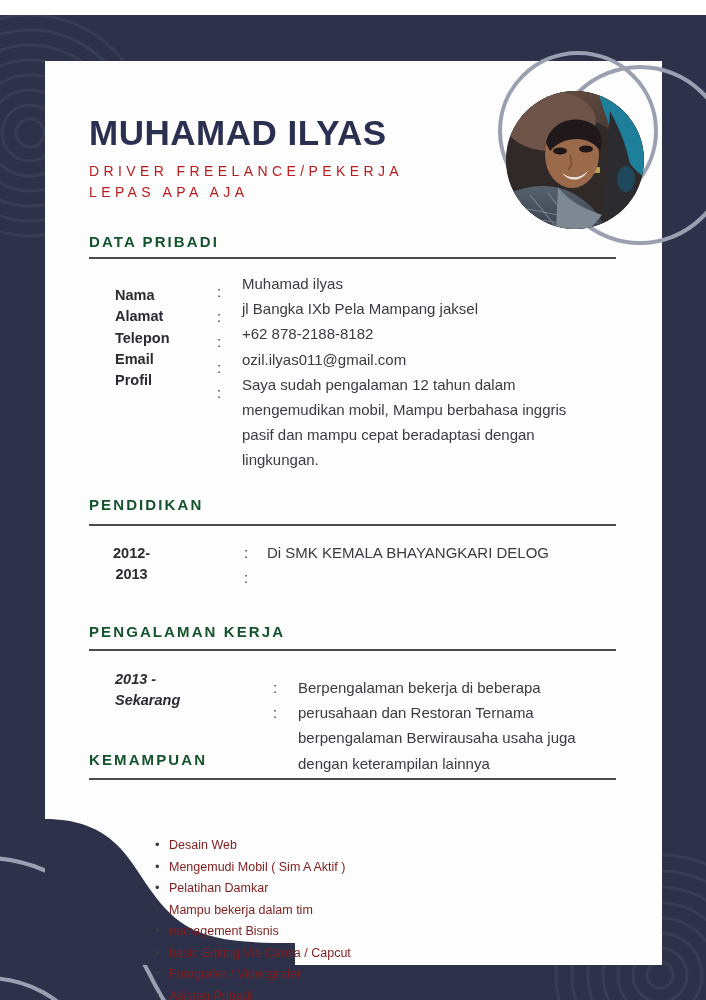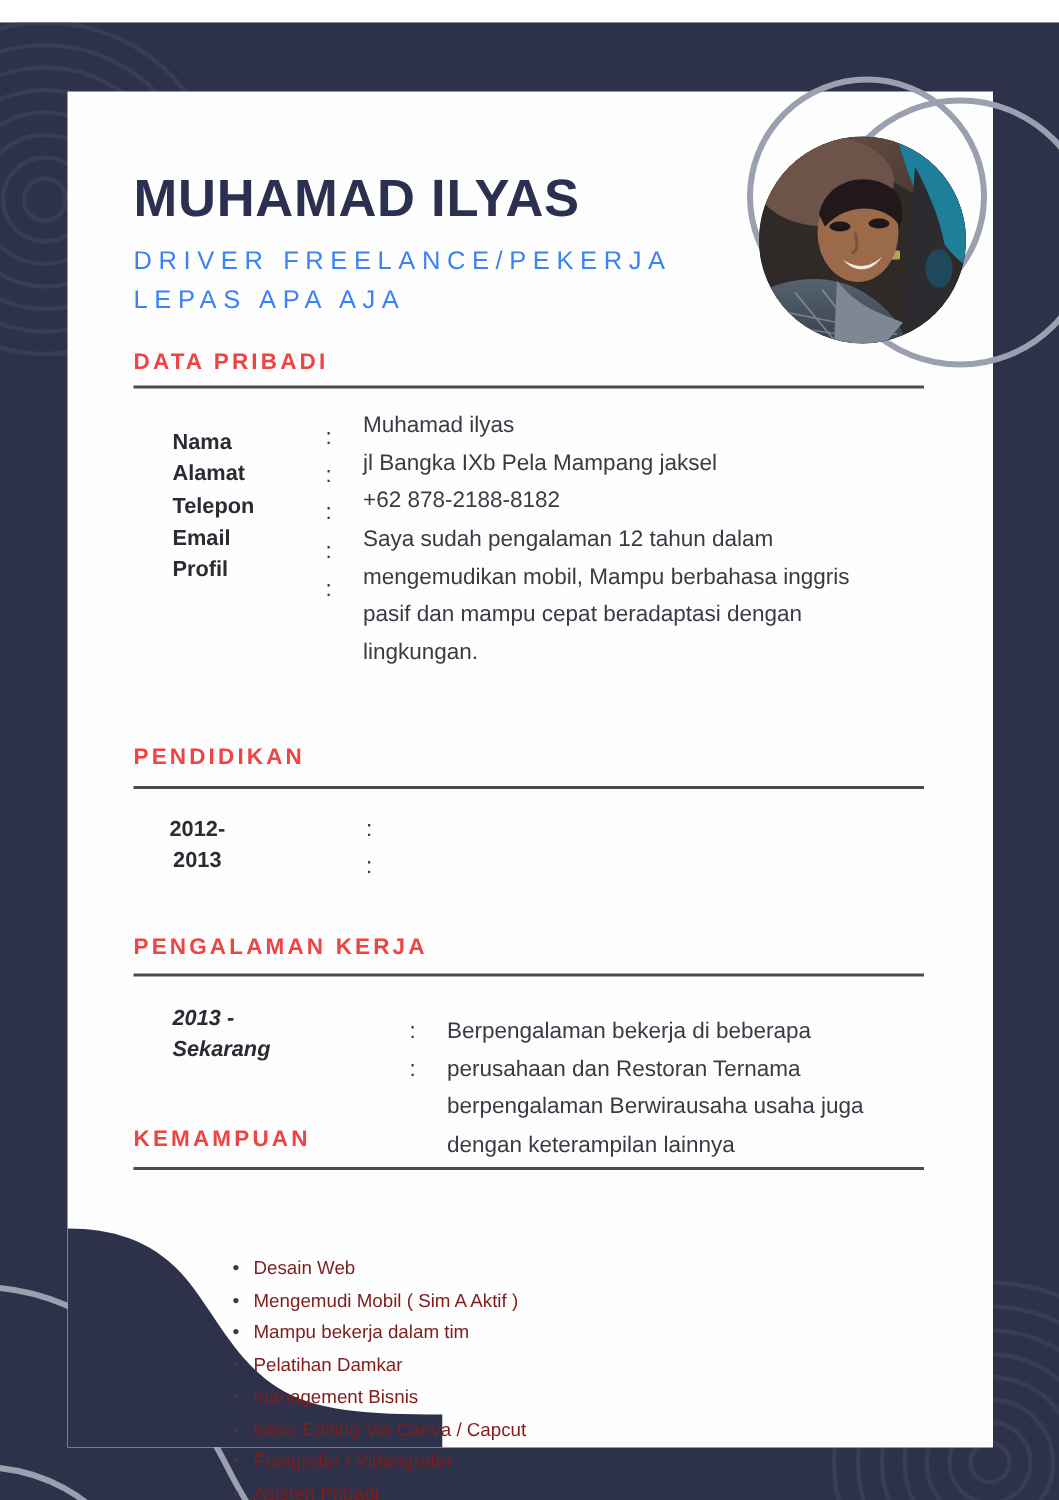--- a/index.html
+++ b/index.html
@@ -73,32 +73,32 @@
   #name {
     font-size: 35px;
     font-weight: bold;
     color: #2b3050;
     letter-spacing: 0.5px;
     line-height: 1.05;
     white-space: nowrap;
   }
   #subtitle {
     margin-top: 9px;
-    font-size: 17px;
-    color: #3b82f6;
+    font-size: 14px;
+    color: #b91c1c;
     letter-spacing: 4.4px;
     line-height: 1.55;
     max-width: 380px;
   }
   
   .section-head {
     position: absolute;
     font-size: 15px;
     font-weight: bold;
-    color: #ef4444;
+    color: #14532d;
     letter-spacing: 2.1px;
     white-space: nowrap;
   }
   .divider {
     position: absolute;
     left: 44px;
     width: 527px;
     height: 2px;
     background: #4a4a55;
   }
@@ -219,34 +219,36 @@
         <div>:</div>
         <div>:</div>
         <div>:</div>
         <div>:</div>
         <div>:</div>
       </div>
       <div class="values wrap" style="left:197px; top:210px; width:350px;">
         <div>Muhamad ilyas</div>
         <div>jl Bangka IXb Pela Mampang jaksel</div>
         <div>+62 878-2188-8182</div>
+        <div>ozil.ilyas011@gmail.com</div>
         <div>Saya sudah pengalaman 12 tahun dalam mengemudikan mobil, Mampu berbahasa inggris pasif dan mampu cepat beradaptasi dengan lingkungan.</div>
       </div>
     </div>
 
     <div class="section-head" style="left:44px; top:435px;">PENDIDIKAN</div>
     <div class="divider" style="top:463px;"></div>
 
     <div class="block">
       <div class="labels" style="left:68px; top:482px;text-align:center;">2012- 2013</div>
       <div class="colons" style="left:199px; top:479px;">
         <div>:</div>
         <div>:</div>
       </div>
       <div class="values" style="left:222px; top:479px;">
+        <div>Di SMK KEMALA BHAYANGKARI DELOG</div>
       </div>
     </div>
 
     <div class="section-head" style="left:44px; top:562px;">PENGALAMAN KERJA</div>
     <div class="divider" style="top:588px;"></div>
 
     <div class="block">
       <div class="labels" style="left:70px; top:608px;font-style:italic;">2013 - Sekarang</div>
       <div class="colons" style="left:228px; top:614px;">
         <div>:</div>
@@ -254,22 +256,22 @@
       </div>
       <div class="values wrap" style="left:253px; top:614px; width:300px;">Berpengalaman bekerja di beberapa perusahaan dan Restoran Ternama berpengalaman Berwirausaha usaha juga dengan keterampilan lainnya</div>
     </div>
 
     <div class="section-head" style="left:44px; top:690px;">KEMAMPUAN</div>
     <div class="divider" style="top:717px;"></div>
 
     <ul id="skills-list">
       <li>Desain Web</li>
       <li>Mengemudi Mobil ( Sim A Aktif )</li>
+      <li>Pelatihan Damkar</li>
       <li>Mampu bekerja dalam tim</li>
-      <li>Pelatihan Damkar</li>
       <li>management Bisnis</li>
       <li>basic Editing Via Canva / Capcut</li>
       <li>Fotografer / Videografer</li>
       <li>Asisten Pribadi</li>
       <li>dll</li>
     </ul>
   </div>
 
   <svg class="ring-svg" viewBox="0 0 236 240">
     <circle cx="108" cy="96" r="78" fill="none" stroke="#9aa0b0" stroke-width="4"></circle>

